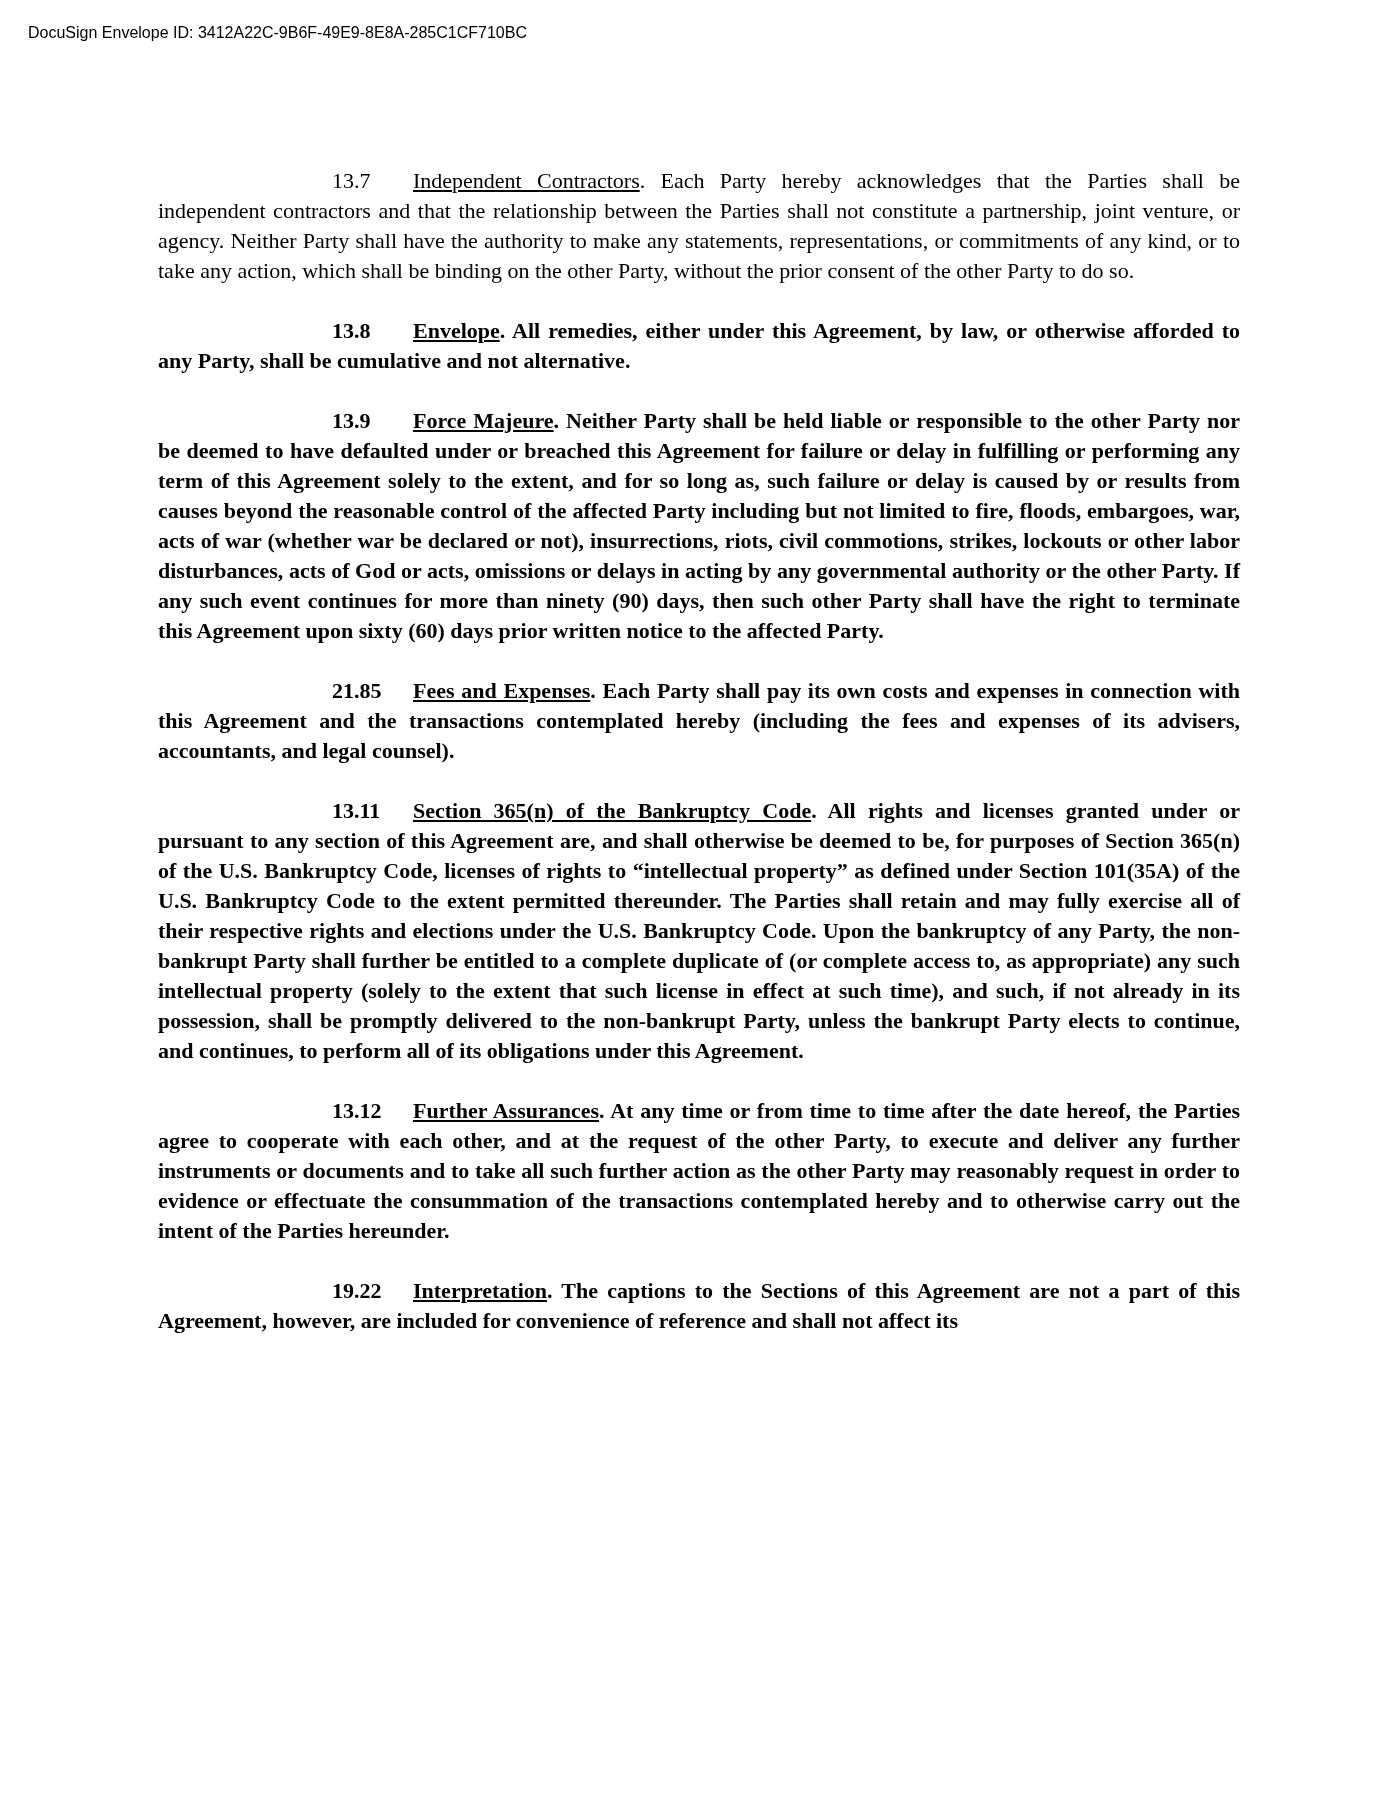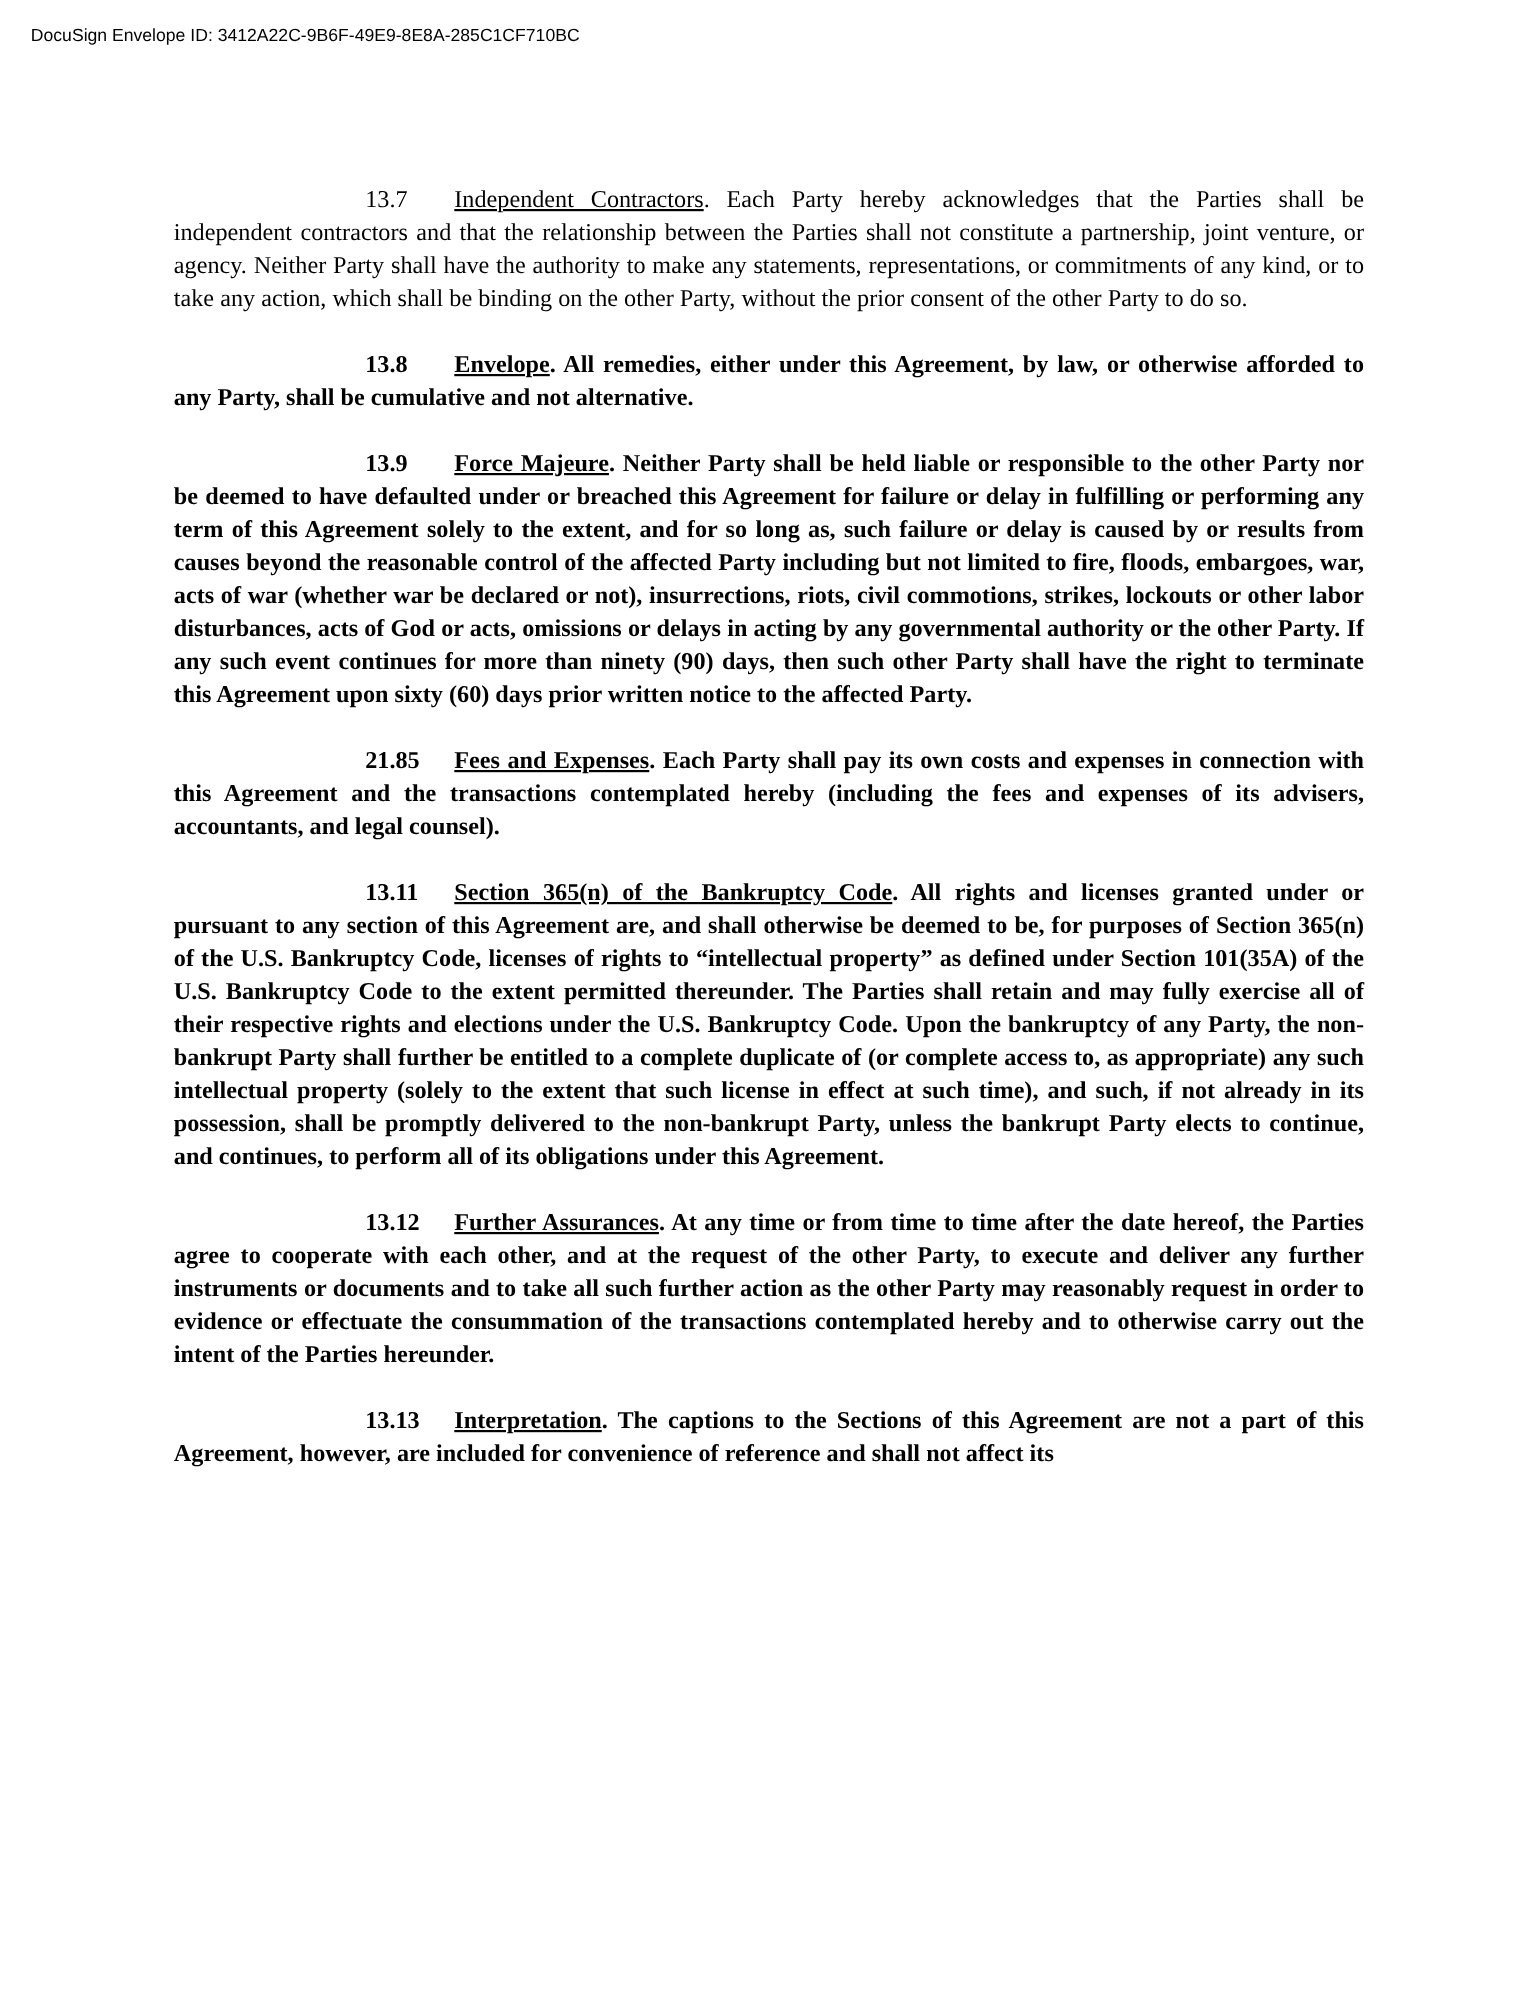--- a/index.html
+++ b/index.html
@@ -80,21 +80,21 @@
     <p><span class="sec-num">13.8</span><span class="sec-heading">Envelope</span><span>.  All remedies, either under this Agreement, by law, or otherwise afforded to any Party, shall be cumulative and not alternative.</span></p>
 
     <p><span class="sec-num">13.9</span><span class="sec-heading">Force Majeure</span><span>.  Neither Party shall be held liable or responsible to the other Party nor be deemed to have defaulted under or breached  this Agreement for failure or delay in fulfilling or performing any term of this Agreement solely to the extent, and for so long as, such failure or delay is caused by or results from causes beyond the reasonable control of the affected Party including but not limited to fire, floods, embargoes, war, acts of war (whether war be declared or not), insurrections, riots, civil commotions, strikes, lockouts or other labor disturbances, acts of God or acts, omissions or delays in acting by any governmental authority or the other Party.  If any such event continues for more than ninety (90) days, then such other Party shall have the right to terminate this Agreement upon sixty (60) days prior written notice to the affected Party.</span></p>
 
     <p><span class="sec-num">21.85</span><span class="sec-heading">Fees and Expenses</span><span>.  Each Party shall pay its own costs and expenses in connection with this Agreement and the transactions contemplated hereby (including the fees and expenses of its advisers, accountants, and legal counsel).</span></p>
 
     <p><span class="sec-num">13.11</span><span class="sec-heading">Section 365(n) of the Bankruptcy Code</span><span>.  All rights and licenses granted under or pursuant to any section of this Agreement are, and shall otherwise be deemed to be, for purposes of Section 365(n) of the U.S. Bankruptcy Code, licenses of rights to “intellectual property” as defined under Section 101(35A) of the U.S. Bankruptcy Code to the extent permitted thereunder.  The Parties shall retain and may fully exercise all of their respective rights and elections under the U.S. Bankruptcy Code.  Upon the bankruptcy of any Party, the non-bankrupt Party shall further be entitled to a complete duplicate of (or complete access to, as appropriate) any such intellectual property (solely to the extent that such license in effect at such time), and such, if not already in its possession, shall be promptly delivered to the non-bankrupt Party, unless the bankrupt Party elects to continue, and continues, to perform all of its obligations under this Agreement.</span></p>
 
     <p><span class="sec-num">13.12</span><span class="sec-heading">Further Assurances</span><span>.  At any time or from time to time after the date hereof, the Parties agree to cooperate with each other, and at the request of the other Party, to execute and deliver any further instruments or documents and to take all such further action as the other Party may reasonably request in order to evidence or effectuate the consummation of the transactions contemplated hereby and to otherwise carry out the intent of the Parties hereunder.</span></p>
 
-    <p><span class="sec-num">13.13</span><span class="sec-heading">Interpretation</span><span>.  The captions to the Sections of this Agreement are not a part of this Agreement, however, are included for convenience of reference and shall not affect its</span></p>
+    <p><span class="sec-num">19.22</span><span class="sec-heading">Interpretation</span><span>.  The captions to the Sections of this Agreement are not a part of this Agreement, however, are included for convenience of reference and shall not affect its</span></p>
 
   </div>
 
   <div class="page-number">- 30 -</div>
 
   <div class="footer-note">Licensing Agreement July 2019</div>
 
 </div>
 
 </body></html>

